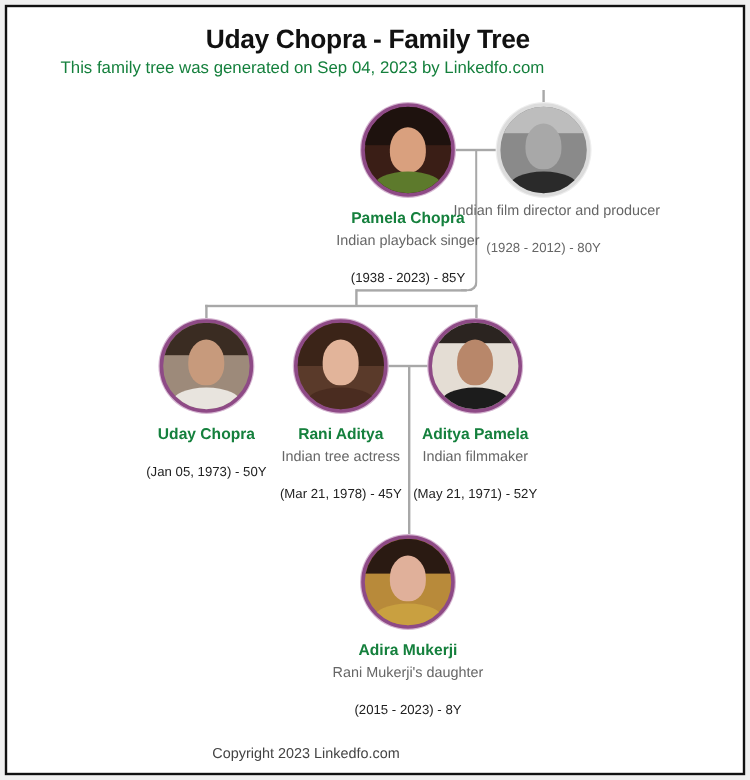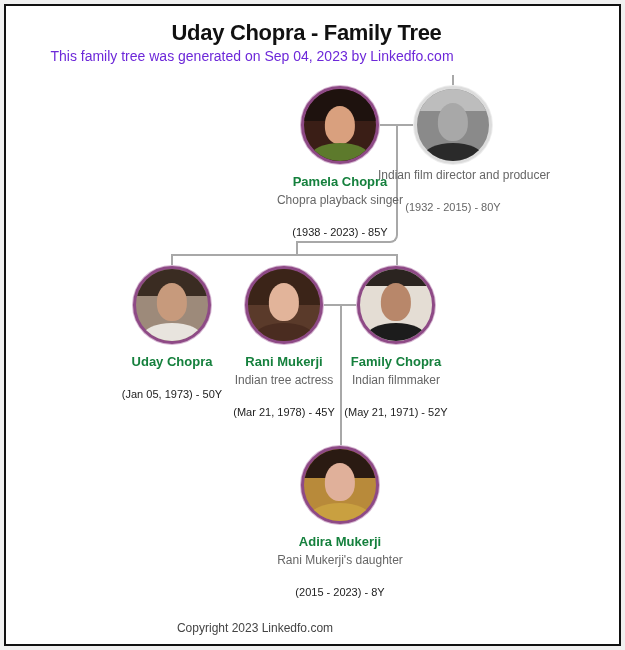--- a/index.html
+++ b/index.html
@@ -2,21 +2,21 @@
 <html><head>
 <meta charset="utf-8">
 <style>
   html, body { margin:0; padding:0; }
   body { width:625px; height:650px; background:#f0f0f0; position:relative; overflow:hidden;
          font-family:"Liberation Sans", "DejaVu Sans", sans-serif; }
   .frame { position:absolute; left:4px; top:4px; width:613px; height:638px; background:#ffffff;
            border:2px solid #111111; }
   .title { position:absolute; left:0; width:613px; top:20px; text-align:center; font-weight:bold;
            font-size:22px; color:#111; letter-spacing:-0.3px; }
-  .subtitle { position:absolute; left:0; width:504px; top:48px; text-align:center; font-size:14px; color:#6d28d9; }
+  .subtitle { position:absolute; left:0; width:504px; top:48px; text-align:center; font-size:14px; color:#15803d; }
   .footer { position:absolute; left:0; width:510px; top:621px; text-align:center; font-size:12px; color:#444; }
   .line { position:absolute; background:#a8a8a8; }
   .curve { position:absolute; border:2px solid #a8a8a8; border-top:none; border-left:none;
            border-bottom-right-radius:8px; }
   .person { position:absolute; width:150px; text-align:center; }
   .avatar { width:72px; height:72px; margin:0 auto; border-radius:50%; border:3px solid #8e4a86;
             box-shadow:0 0 0 1px #d6b7d2; position:relative; overflow:hidden; }
   .avatar.deceased { border-color:#dcdcdc; box-shadow:0 0 0 1px #eeeeee; }
   .avatar .face { position:absolute; left:50%; top:20%; width:42%; height:52%; transform:translateX(-50%);
                   border-radius:50% 50% 46% 46%; }
@@ -47,62 +47,62 @@
 <div class="line" style="left:322px; top:304px; width:36px; height:2px;"></div>
 <div class="line" style="left:340px; top:305px; width:2px; height:142px;"></div>
 
 <div class="person" style="left:265px; top:86px;">
   <div class="avatar" style="background:#3a1e16;">
     <div class="hair" style="background:#1e120e;"></div>
     <div class="face" style="background:#d9a07e; top:24%;"></div>
     <div class="body" style="background:#5d7a2c;"></div>
   </div>
   <div class="name">Pamela Chopra</div>
-  <div class="desc">Chopra playback singer</div>
+  <div class="desc">Indian playback singer</div>
   <div class="dates">(1938 - 2023) - 85Y</div>
 </div>
 
 <div class="person" style="left:378px; top:86px;">
   <div class="avatar deceased" style="background:#8a8a8a;">
     <div class="hair" style="background:#bdbdbd; height:30%;"></div>
     <div class="face" style="background:#a8a8a8;"></div>
     <div class="body" style="background:#2a2a2a;"></div>
   </div>
   <div class="desc">Indian film director and producer</div>
-  <div class="dates dim">(1932 - 2015) - 80Y</div>
+  <div class="dates dim">(1928 - 2012) - 80Y</div>
 </div>
 
 <div class="person" style="left:97px; top:266px;">
   <div class="avatar" style="background:#9d8a7a;">
     <div class="hair" style="background:#3a2c22; height:38%;"></div>
     <div class="face" style="background:#c79a7c;"></div>
     <div class="body" style="background:#e8e4de;"></div>
   </div>
   <div class="name">Uday Chopra</div>
   <div class="dates">(Jan 05, 1973) - 50Y</div>
 </div>
 
 <div class="person" style="left:209px; top:266px;">
   <div class="avatar" style="background:#5a3a2a;">
     <div class="hair" style="background:#3b2418; height:50%;"></div>
     <div class="face" style="background:#e2b49a;"></div>
     <div class="body" style="background:#4a2c20;"></div>
   </div>
-  <div class="name">Rani Mukerji</div>
+  <div class="name">Rani Aditya</div>
   <div class="desc">Indian tree actress</div>
   <div class="dates">(Mar 21, 1978) - 45Y</div>
 </div>
 
 <div class="person" style="left:321px; top:266px;">
   <div class="avatar" style="background:#e4ddd4;">
     <div class="hair" style="background:#2b2420; height:24%;"></div>
     <div class="face" style="background:#b8876a;"></div>
     <div class="body" style="background:#1c1c1c;"></div>
   </div>
-  <div class="name">Family Chopra</div>
+  <div class="name">Aditya Pamela</div>
   <div class="desc">Indian filmmaker</div>
   <div class="dates">(May 21, 1971) - 52Y</div>
 </div>
 
 <div class="person" style="left:265px; top:446px;">
   <div class="avatar" style="background:#b88a3a;">
     <div class="hair" style="background:#2a1a12; height:40%;"></div>
     <div class="face" style="background:#e0b09a;"></div>
     <div class="body" style="background:#c9a040;"></div>
   </div>

